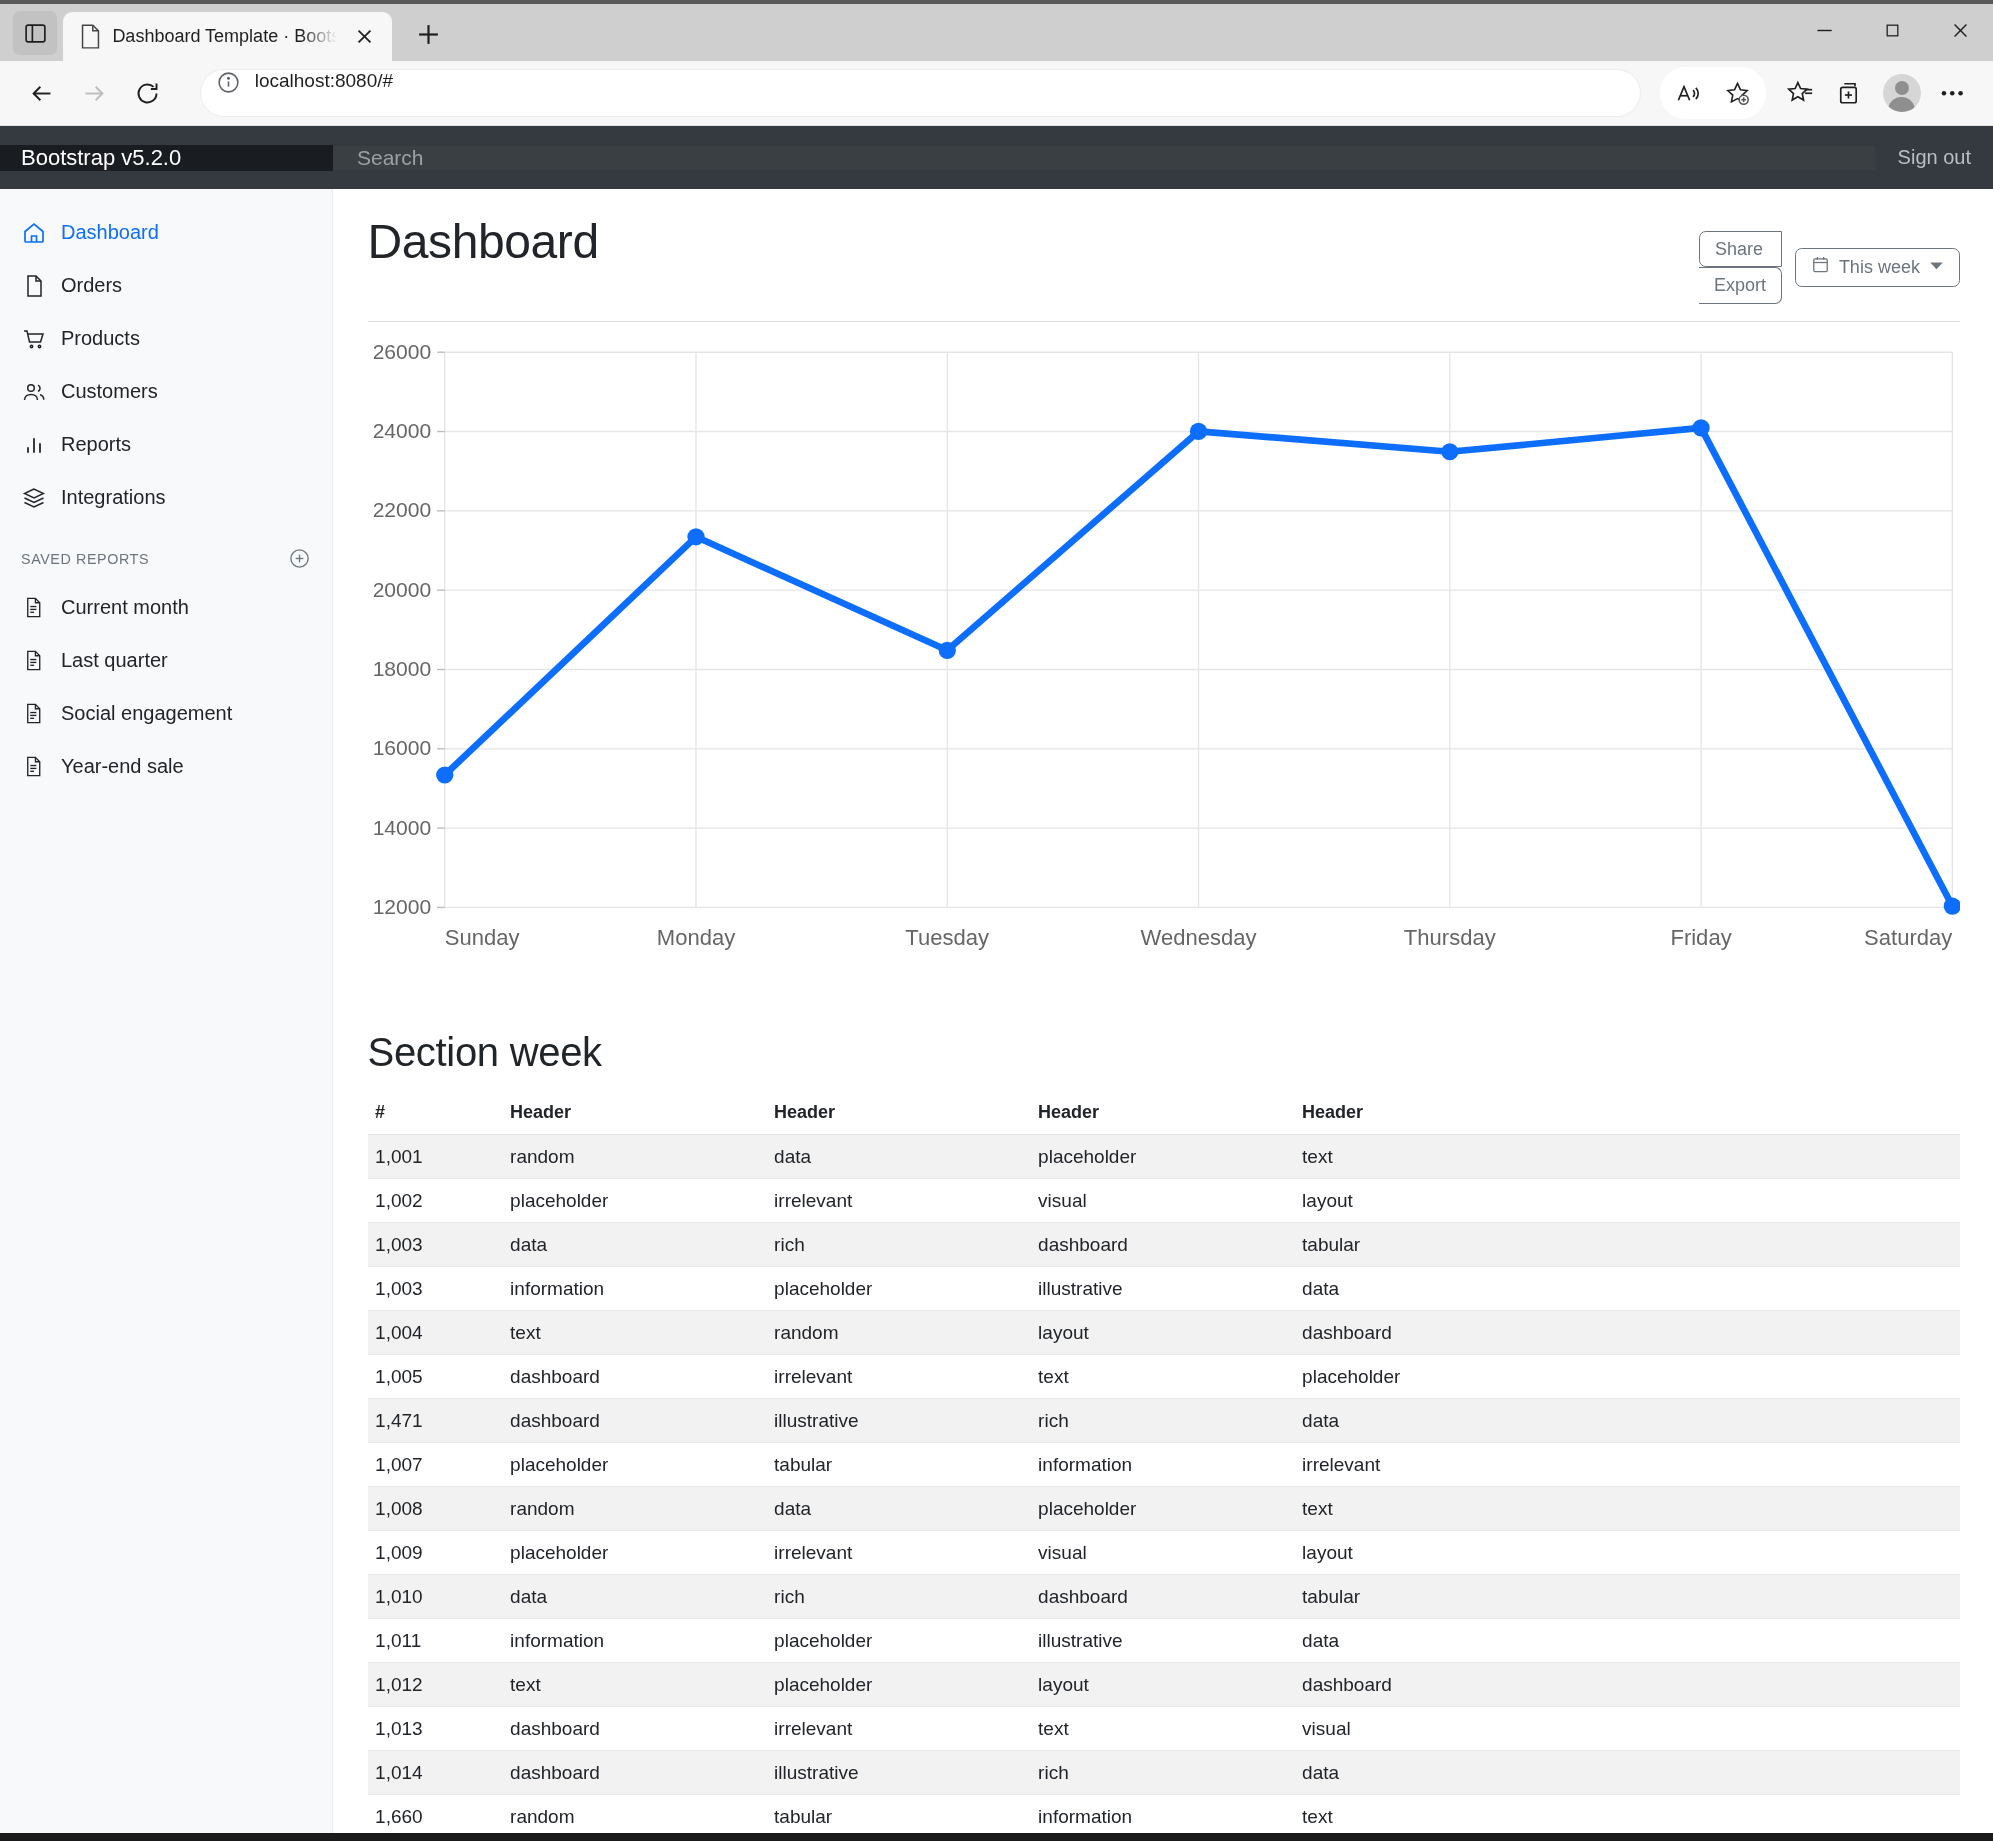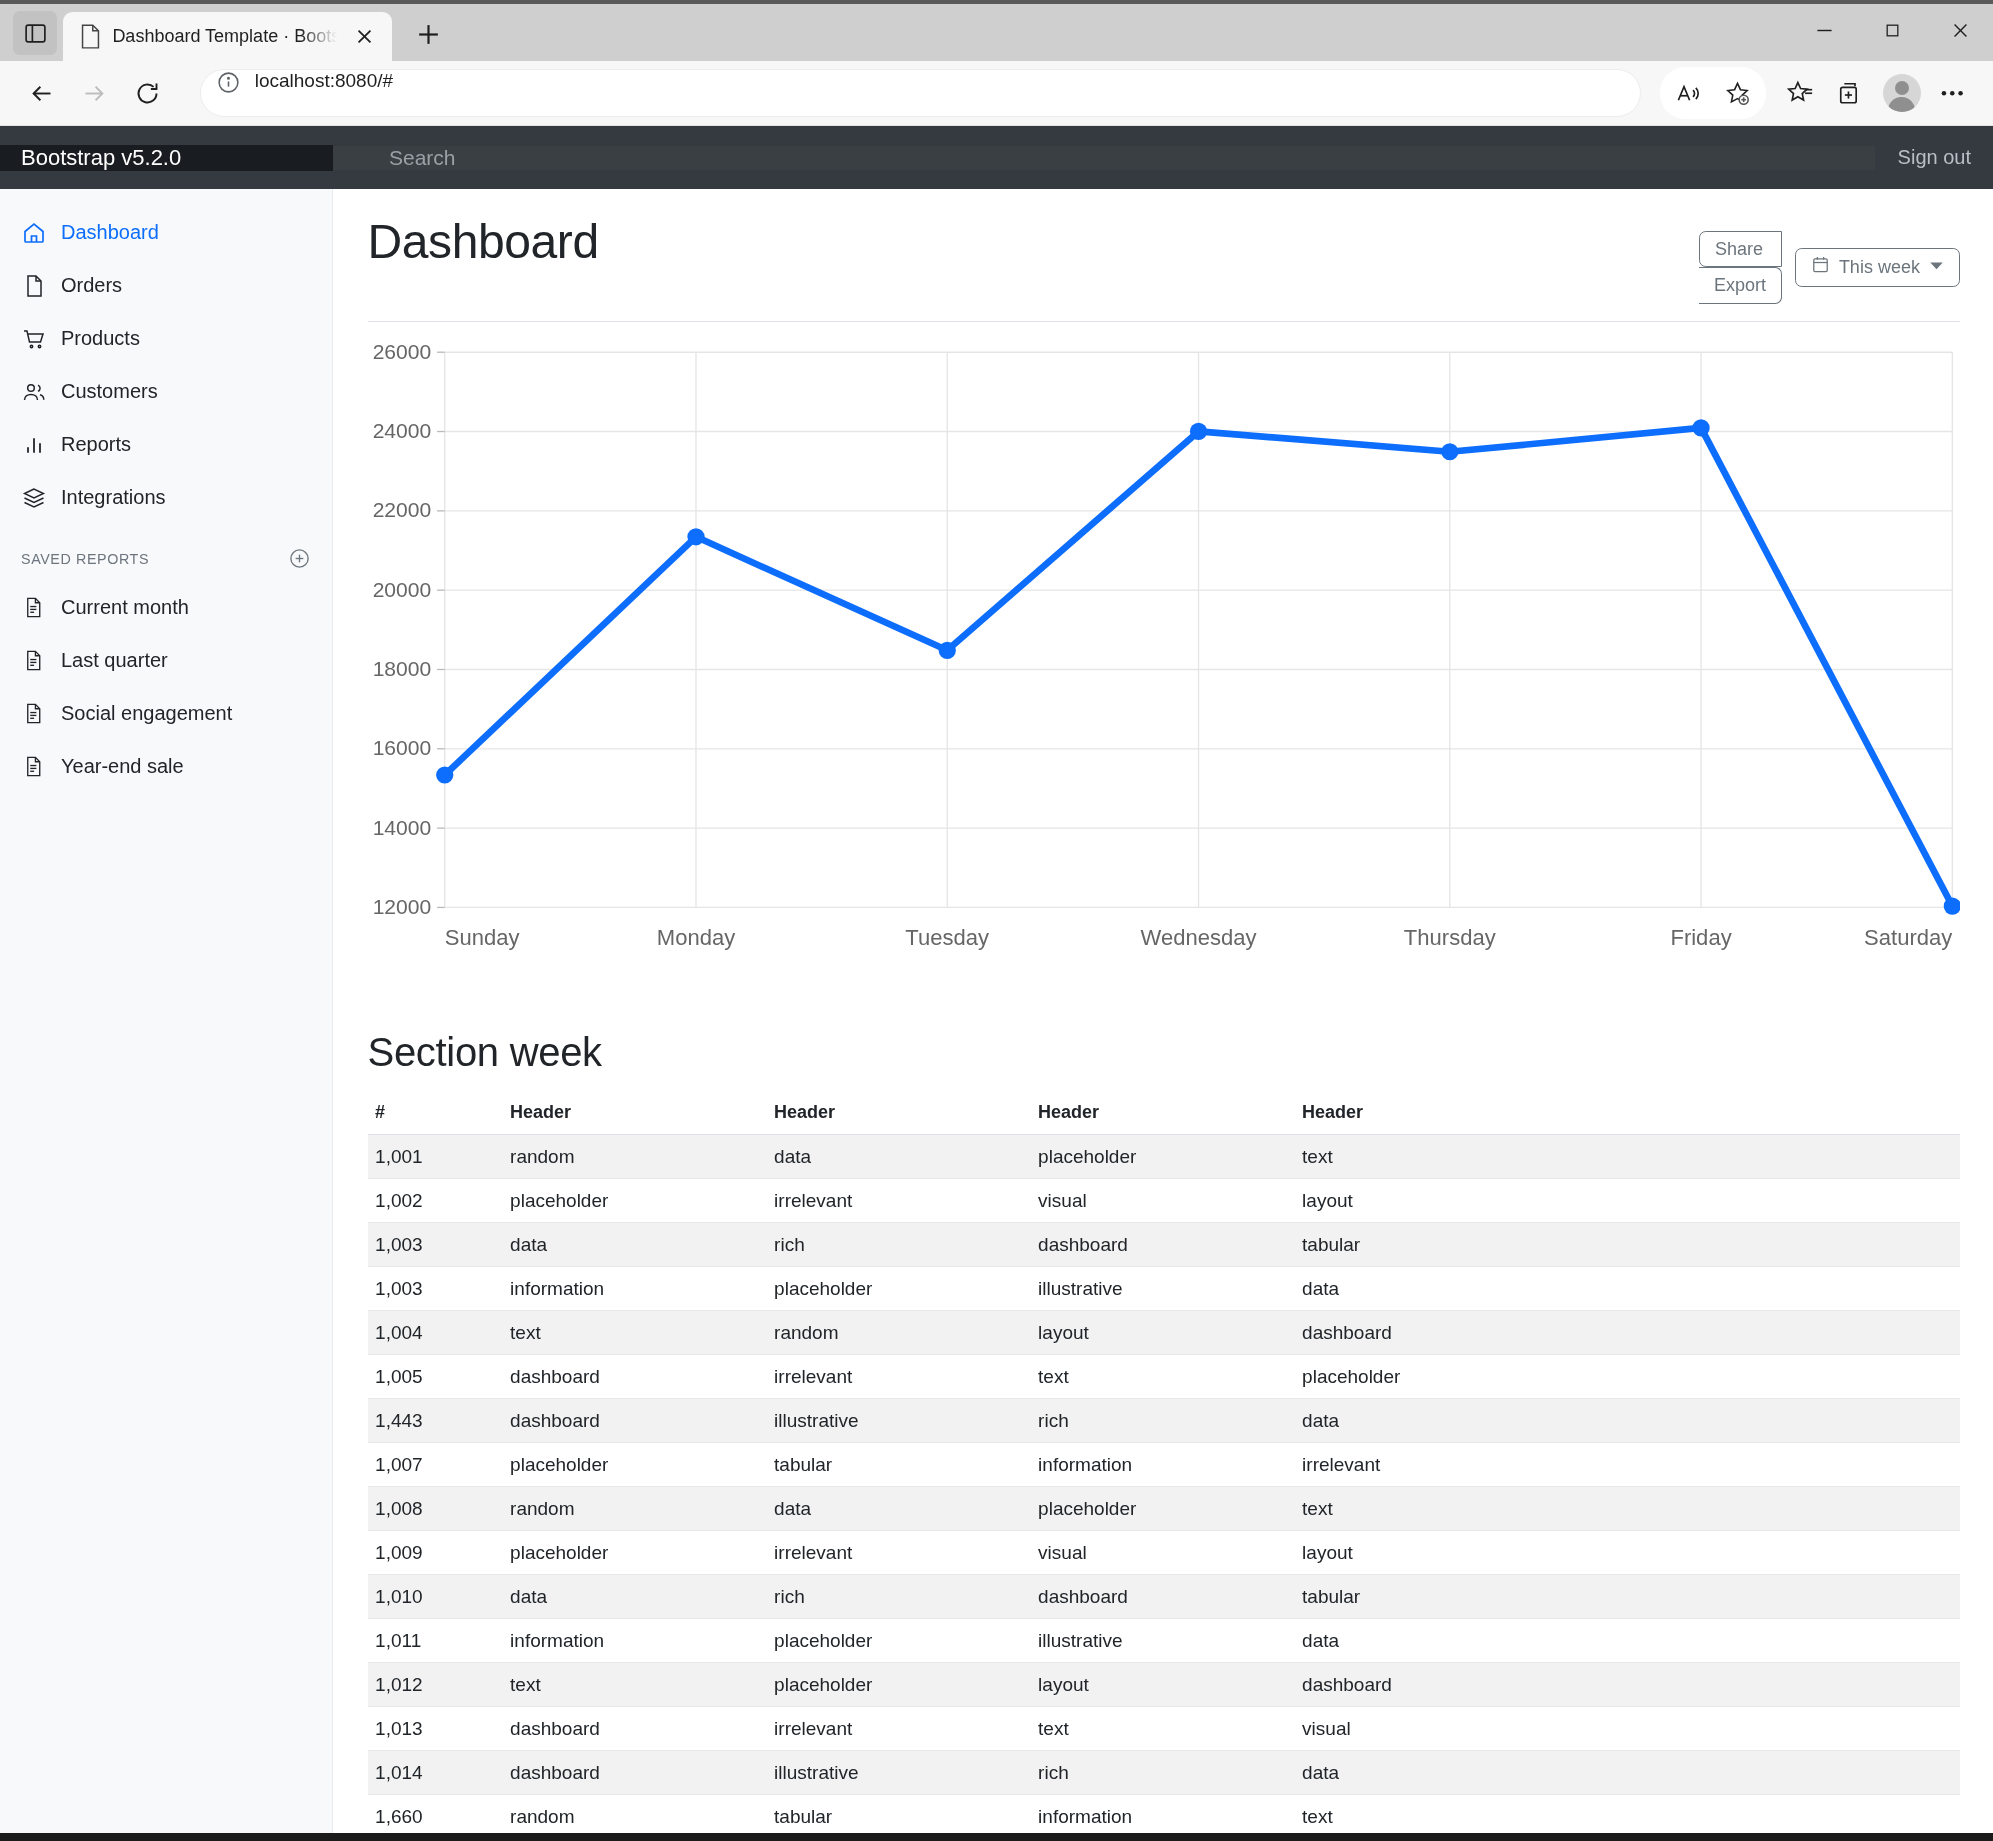--- a/index.html
+++ b/index.html
@@ -68,21 +68,21 @@
   .navbar-brand {
     width: 333px; background: #191d21; color: #ffffff;
     display: flex; align-items: center; padding-left: 21px;
     font-size: 22px; flex: none;
   }
   .navbar-search {
     flex: 1; background: #3a3f44; display: flex; align-items: center; padding-left: 24px;
   }
   .navbar-search input {
     width: 100%; background: transparent; border: none; outline: none;
-    color: #ffffff; font-size: 21px; font-family: inherit; margin-left: 32px;
+    color: #ffffff; font-size: 21px; font-family: inherit;
   }
   .navbar-search input::placeholder { color: #9aa0a6; }
   .navbar-signout {
     display: flex; align-items: center; padding: 0 23px;
     color: #b9bfc5; font-size: 20px; flex: none;
   }
 
   .body-wrap { flex: 1; display: flex; overflow: hidden; }
 
   
@@ -562,21 +562,21 @@
                   <td class="col-4">dashboard</td>
                 </tr>
                 <tr>
                   <td class="col-0">1,005</td>
                   <td class="col-1">dashboard</td>
                   <td class="col-2">irrelevant</td>
                   <td class="col-3">text</td>
                   <td class="col-4">placeholder</td>
                 </tr>
                 <tr>
-                  <td class="col-0">1,443</td>
+                  <td class="col-0">1,471</td>
                   <td class="col-1">dashboard</td>
                   <td class="col-2">illustrative</td>
                   <td class="col-3">rich</td>
                   <td class="col-4">data</td>
                 </tr>
                 <tr>
                   <td class="col-0">1,007</td>
                   <td class="col-1">placeholder</td>
                   <td class="col-2">tabular</td>
                   <td class="col-3">information</td>

